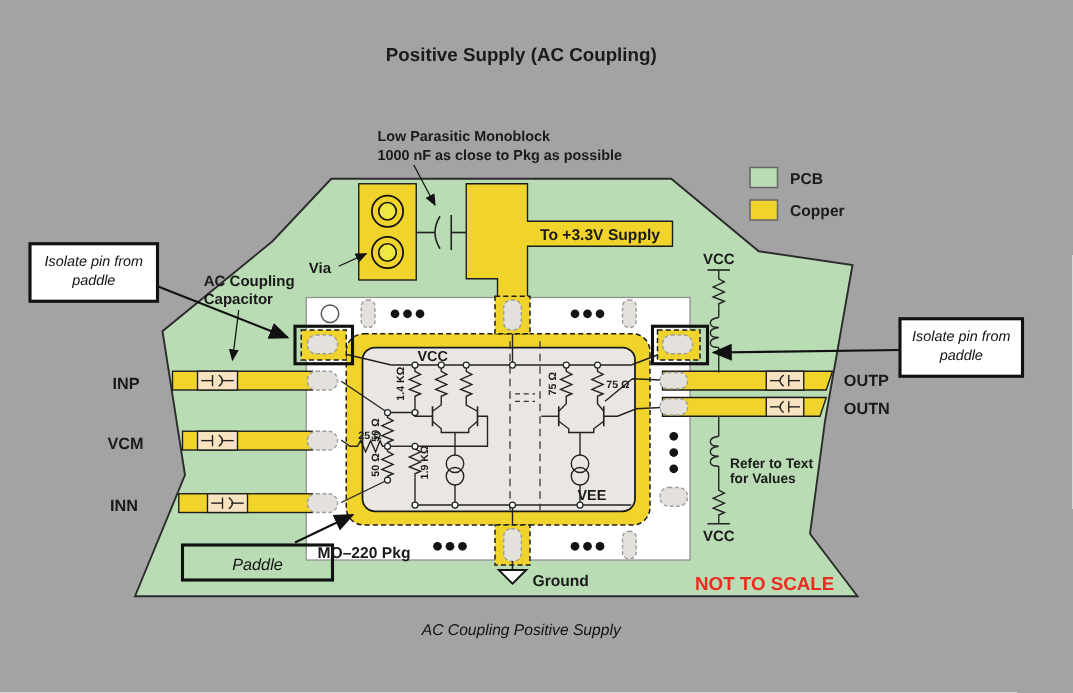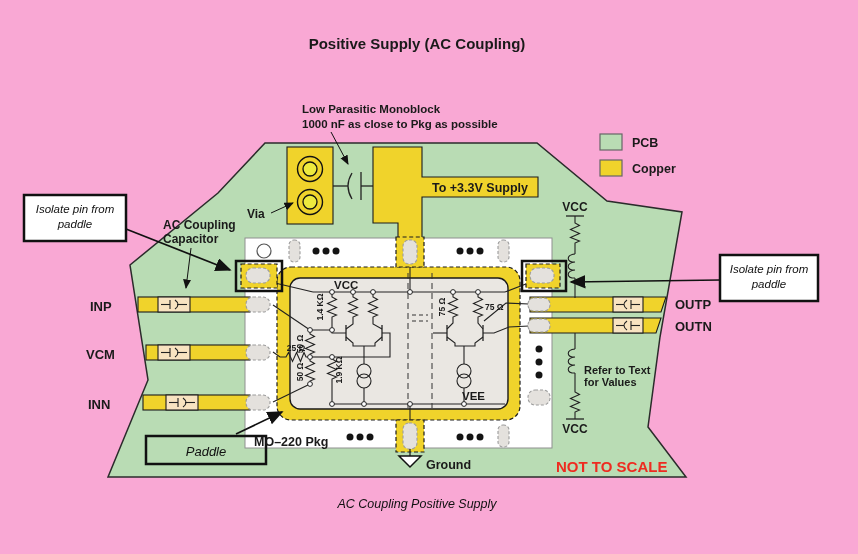--- a/index.html
+++ b/index.html
@@ -1,16 +1,16 @@
 <!DOCTYPE html>
 <html style="--c-pcb: #b9dcb4; --c-copper: #f0d32b; --c-pad: #e4e1dd; --c-die: #eae7e2; --c-capbox: #f8e3c1; --c-warn: #ee2b20; --c-viacore: #ede93e;"><head>
 <meta charset="utf-8">
 <style>
   html,body{margin:0;padding:0;background:#ffffff;}
-  #stage{position:relative;width:858px;height:554px;background:#f9a8d4;overflow:hidden;
+  #stage{position:relative;width:858px;height:554px;background:#a3a3a3;overflow:hidden;
          font-family:"Liberation Sans", sans-serif;}
   svg{position:absolute;left:0;top:0;}
   .pcb{fill:var(--c-pcb);stroke:#2b2b2b;stroke-width:1.5;}
   .copper{fill:var(--c-copper);stroke:#1c1c1c;stroke-width:1.1;}
   .copper-d{fill:var(--c-copper);stroke:#1c1c1c;stroke-width:1.2;stroke-dasharray:4,2.6;}
   .pad{fill:var(--c-pad);stroke:#9c9c9c;stroke-width:1.1;stroke-dasharray:3,2;}
   .die{fill:var(--c-die);stroke:#1a1a1a;stroke-width:1.4;}
   .capbox{fill:var(--c-capbox);stroke:#1c1c1c;stroke-width:1.1;}
   .pkg{fill:#ffffff;stroke:#8f8f8f;stroke-width:1;}
   .wire{fill:none;stroke:#222;stroke-width:1.1;}

